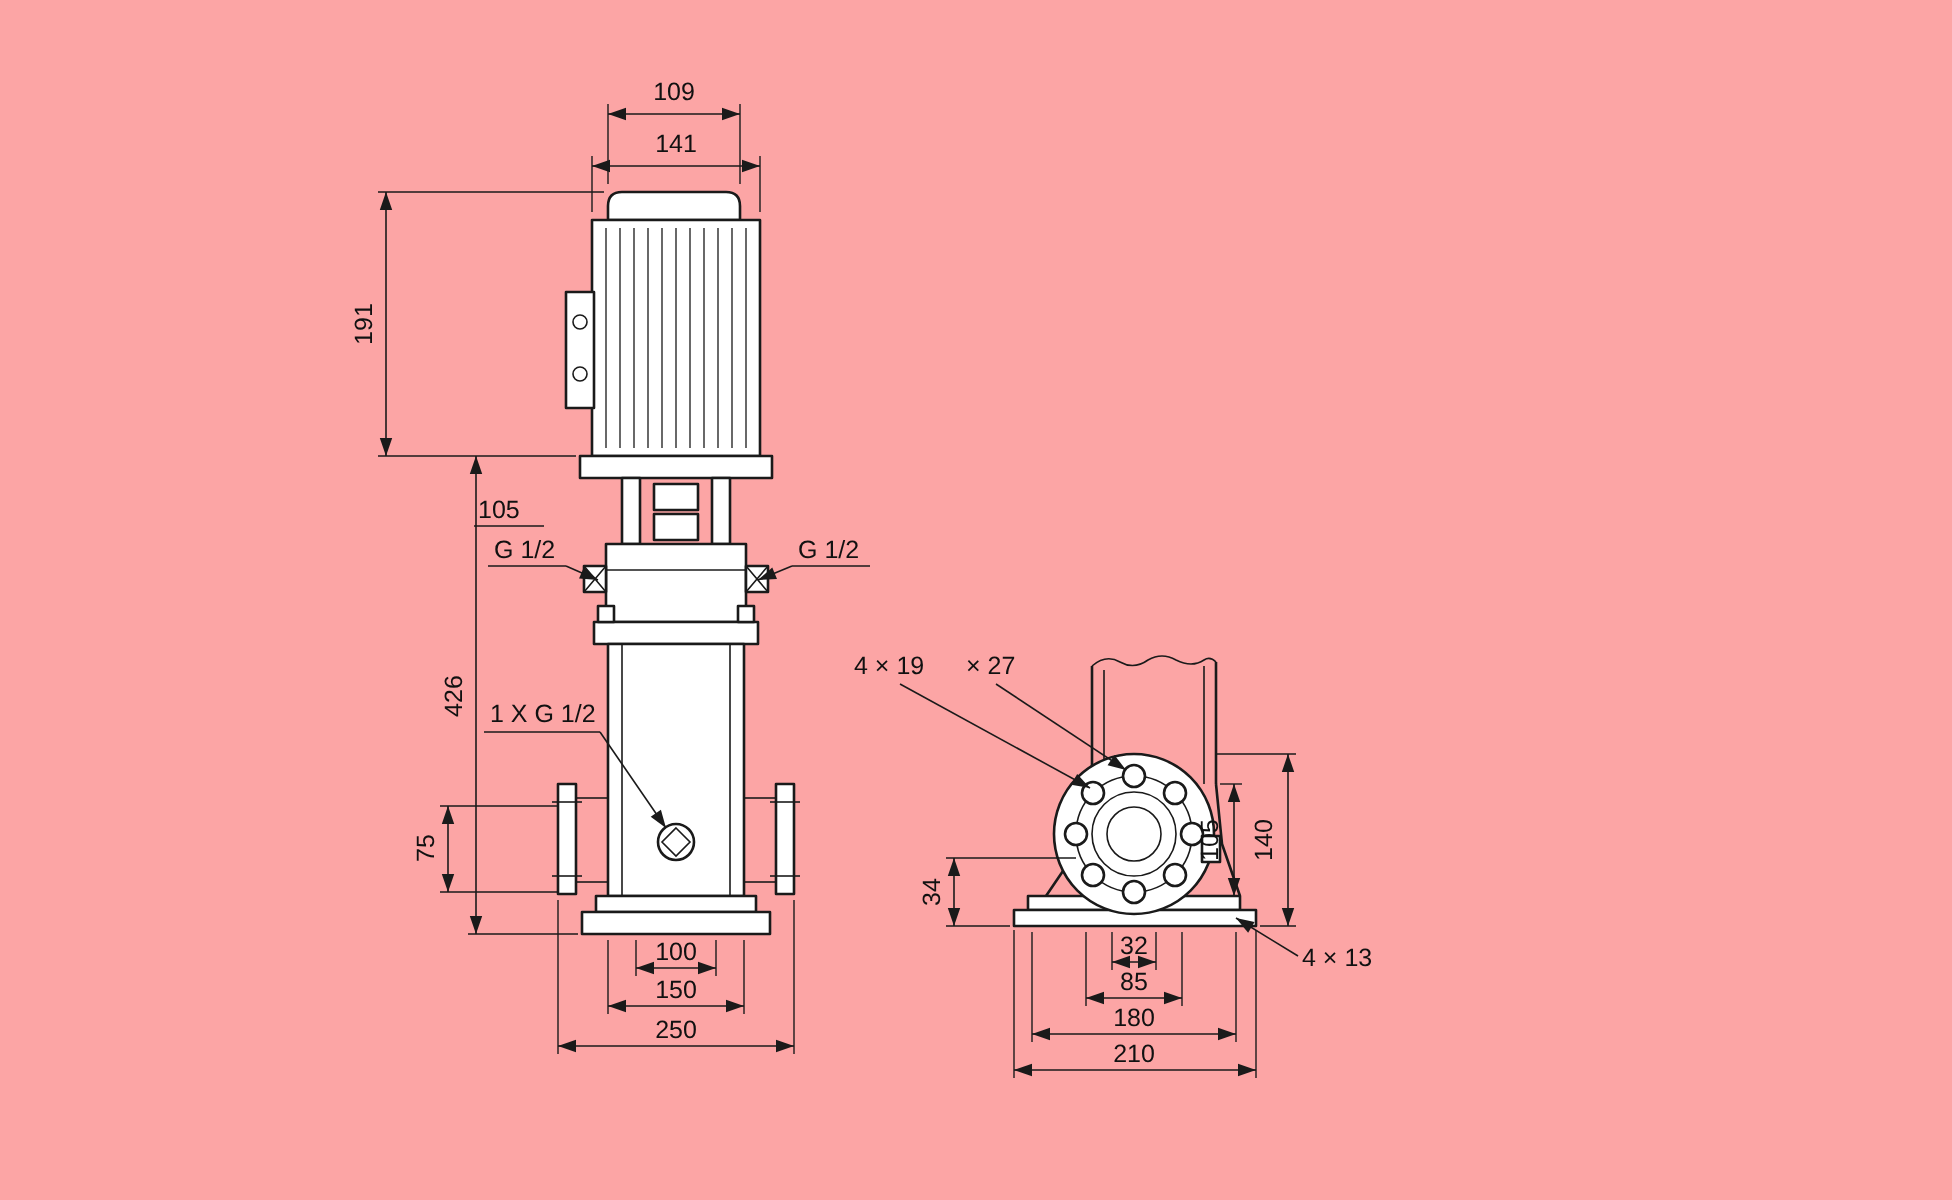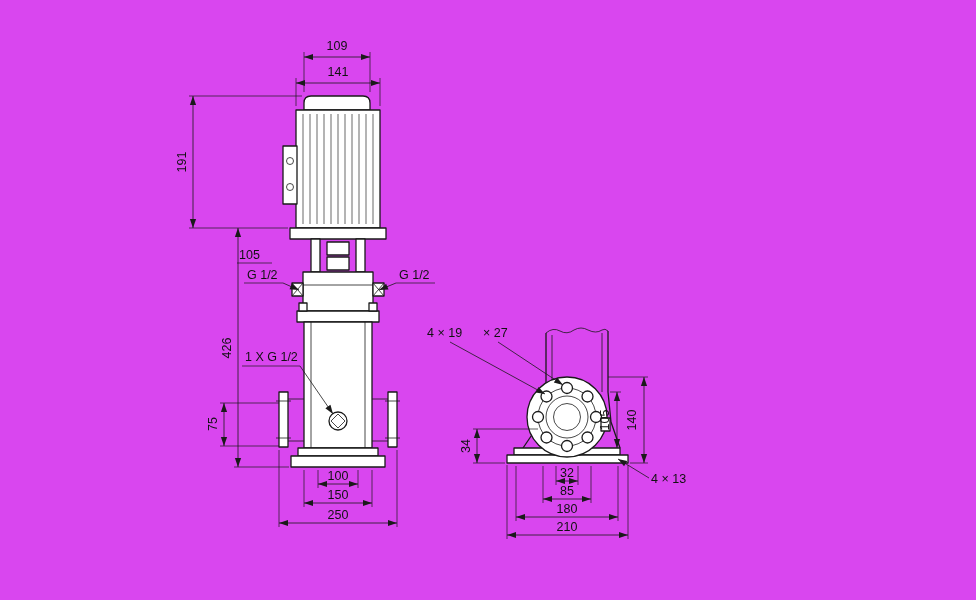--- a/index.html
+++ b/index.html
@@ -1,16 +1,16 @@
 <!DOCTYPE html>
 <html><head>
 <meta charset="utf-8">
 <style>
   html,body{margin:0;padding:0;background:#fff;}
-  .canvas{position:relative;width:976px;height:600px;background:#d946ef;overflow:hidden;
+  .canvas{position:relative;width:976px;height:600px;background:#fca5a5;overflow:hidden;
           font-family:"Liberation Sans",sans-serif;}
   svg{display:block;}
   .outline{fill:none;stroke:#1a1a1a;stroke-width:1.3;stroke-linejoin:round;}
   .white{fill:#ffffff;stroke:#1a1a1a;stroke-width:1.3;stroke-linejoin:round;}
   .thin{fill:none;stroke:#1a1a1a;stroke-width:0.8;}
   .fin{fill:none;stroke:#2a2a2a;stroke-width:0.7;}
   .dim{fill:none;stroke:#1a1a1a;stroke-width:0.8;}
   .ext{fill:none;stroke:#1a1a1a;stroke-width:0.7;}
   .dtext{font-size:12.5px;fill:#111;}
   .mid{text-anchor:middle;}

